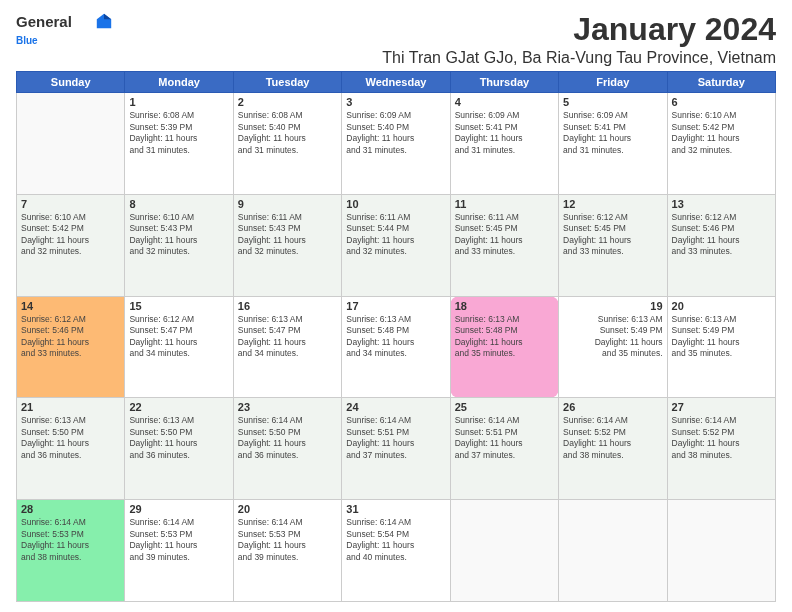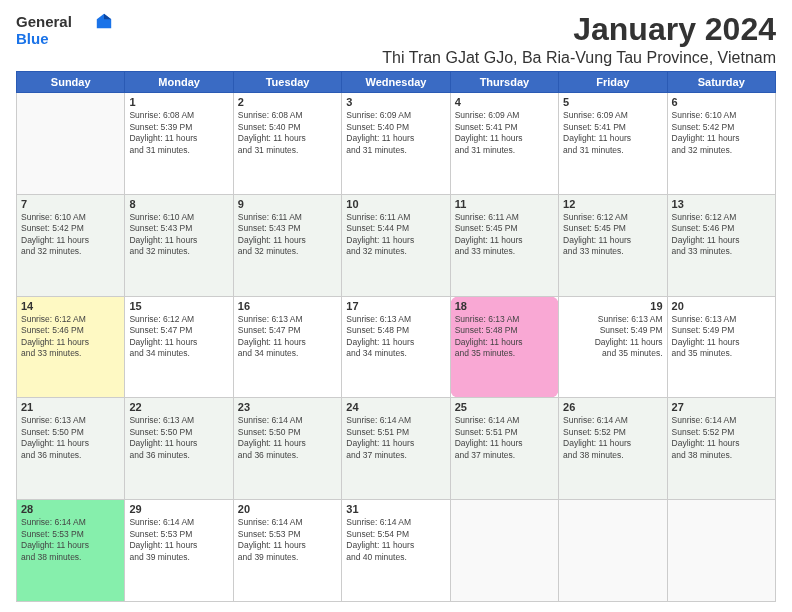--- a/index.html
+++ b/index.html
@@ -32,21 +32,21 @@
       display: flex;
       align-items: flex-end;
       gap: 21px;
     }
     .logo-general {
       font-size: 15px;
       font-weight: bold;
       color: #333;
     }
     .logo-blue {
-      font-size: 15px;
+      font-size: 10px;
       font-weight: bold;
       color: #1a73e8;
     }
     .logo-icon {
       width: 18px;
       height: 18px;
       margin-left: 2px;
     }
     .title-section {
       text-align: right;
@@ -189,21 +189,21 @@
           <td style="background-color: rgb(240, 244, 240);">
             <span class="day-number">12</span>
             <div class="day-info"><span>Sunrise: 6:12 AM</span><br><span>Sunset: 5:45 PM</span><br><span>Daylight: 11 hours</span><br><span>and 33 minutes.</span></div>
           </td>
           <td style="background-color: rgb(240, 244, 240);">
             <span class="day-number">13</span>
             <div class="day-info"><span>Sunrise: 6:12 AM</span><br><span>Sunset: 5:46 PM</span><br><span>Daylight: 11 hours</span><br><span>and 33 minutes.</span></div>
           </td>
         </tr>
         <tr>
-          <td style="background-color: #fef9c3;">
+          <td style="background-color: #fdba74;">
             <span class="day-number">14</span>
             <div class="day-info"><span>Sunrise: 6:12 AM</span><br><span>Sunset: 5:46 PM</span><br><span>Daylight: 11 hours</span><br><span>and 33 minutes.</span></div>
           </td>
           <td style="background-color: rgb(255, 255, 255);">
             <span class="day-number">15</span>
             <div class="day-info"><span>Sunrise: 6:12 AM</span><br><span>Sunset: 5:47 PM</span><br><span>Daylight: 11 hours</span><br><span>and 34 minutes.</span></div>
           </td>
           <td style="background-color: rgb(255, 255, 255);">
             <span class="day-number">16</span>
             <div class="day-info"><span>Sunrise: 6:13 AM</span><br><span>Sunset: 5:47 PM</span><br><span>Daylight: 11 hours</span><br><span>and 34 minutes.</span></div>

